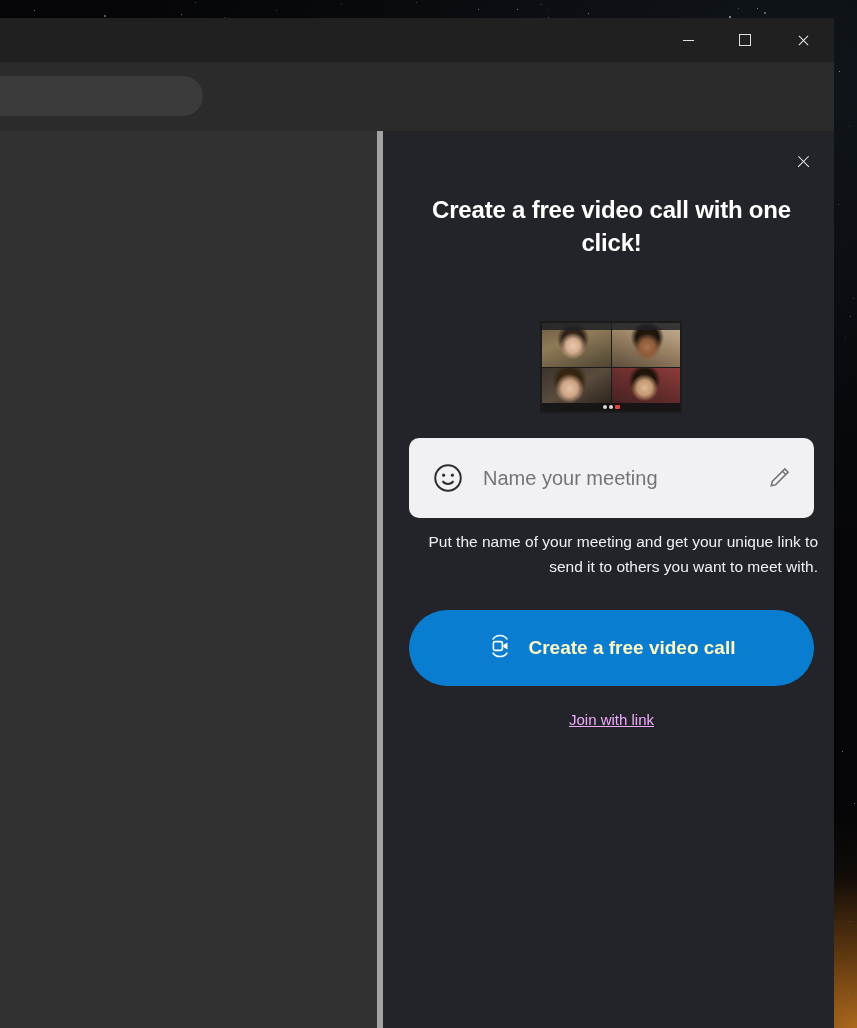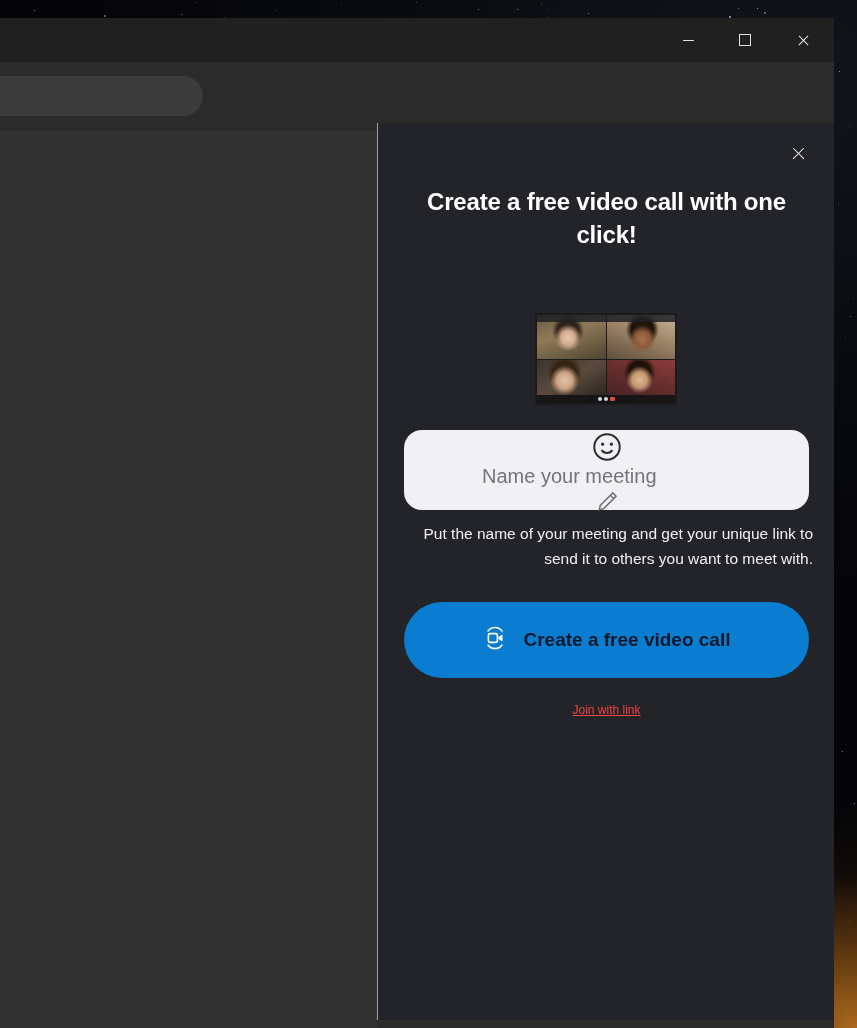--- a/index.html
+++ b/index.html
@@ -93,24 +93,24 @@
   }
 
   
   #content {
     position:absolute; left:0; top:113px; width:377px; height:897px;
     background:#313131;
   }
 
   
   #panel {
-    position:absolute; left:377px; top:105px;
+    position:absolute; left:377px; top:113px;
     width:457px; height:897px;
     background:#22242a;
-    border-left:1px solid #a3a3a3;
+    border-left:6px solid #a3a3a3;
     color:#fff;
   }
   #panel-close {
     position:absolute; right:22px; top:15px;
     width:30px; height:30px;
     display:flex; align-items:center; justify-content:center;
     border-radius:4px;
   }
   .pc-x { position:relative; width:15px; height:15px; }
   .pc-x:before, .pc-x:after {
@@ -173,25 +173,24 @@
   #hero-top {
     position:absolute; left:0; top:0; width:100%; height:7px;
     background:rgba(30,32,38,.85);
   }
 
   
   #meeting-field {
     position:absolute; left:26px; top:307px;
     width:405px; height:80px;
     background:#f1f1f3;
-    border-radius:18px;
+    border-radius:10px;
     display:flex; align-items:center;
     box-sizing:border-box;
     padding:0 22px;
-    flex-direction:column;
   }
   #smiley-icon { flex:0 0 auto; width:34px; height:34px; }
   #meeting-input {
     flex:1 1 auto;
     border:none; outline:none; background:transparent;
     font-family:"Liberation Sans", sans-serif;
     font-size:20px; color:#33323a;
     margin-left:16px;
   }
   #meeting-input::placeholder { color:#74737c; }
@@ -201,30 +200,30 @@
     position:absolute; left:22px; top:398px; width:413px;
     text-align:right; font-size:15.5px; line-height:25px; color:#f0f0f0;
   }
 
   
   #create-call-btn {
     position:absolute; left:26px; top:479px;
     width:405px; height:76px;
     background:#0b7dd1;
     border:none; border-radius:38px;
-    color:#0f172a; cursor:pointer;
+    color:#fef9c3; cursor:pointer;
     display:flex; align-items:center; justify-content:center; gap:17px;
     font-family:"Liberation Sans", sans-serif;
     font-size:19px; font-weight:bold;
   }
 
   #join-link {
     position:absolute; left:0; top:580px; width:457px;
     text-align:center;
-    font-size:12px; color:#ef4444;
+    font-size:15px; color:#f0abfc;
     text-decoration:underline;
     cursor:pointer;
   }
 </style>
 </head>
 <body>
 
 <div id="desktop">
   <div id="stars">
       <i style="left:816.7px;top:297.6px;width:2px;height:2px;opacity:0.56"></i>

